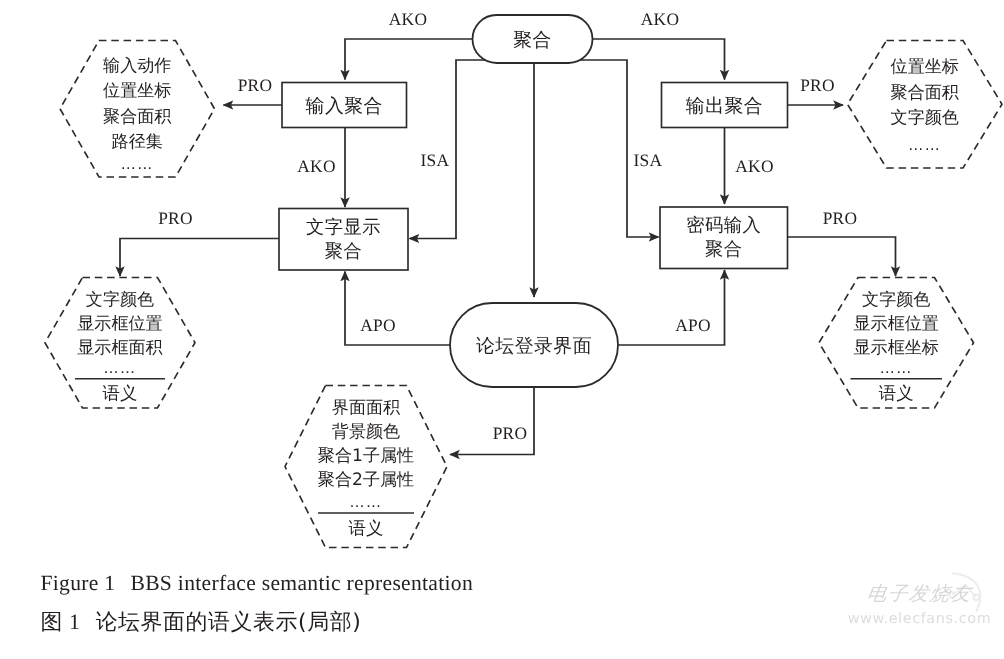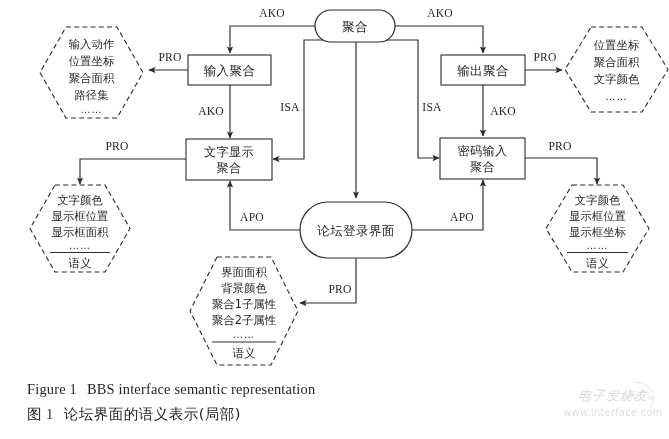--- a/index.html
+++ b/index.html
@@ -237,16 +237,16 @@
   </div>
 
   <div id="watermark">
     <svg class="wm-mark" viewBox="0 0 40 40">
       <path d="M6,4 C28,6 34,20 26,36" fill="none" stroke="#9a9a9a" stroke-width="1.6"></path>
       <path d="M6,22 L17,14 L26,24" fill="none" stroke="#9a9a9a" stroke-width="1.4"></path>
       <circle cx="6" cy="22" r="2.4" fill="none" stroke="#9a9a9a" stroke-width="1.4"></circle>
       <circle cx="26" cy="24" r="2.4" fill="none" stroke="#9a9a9a" stroke-width="1.4"></circle>
     </svg>
     <div class="wm-cn">电子发烧友</div>
-    <div class="wm-url">www.interface.com</div>
+    <div class="wm-url">www.elecfans.com</div>
   </div>
 
 </div>
 
 </body></html>

